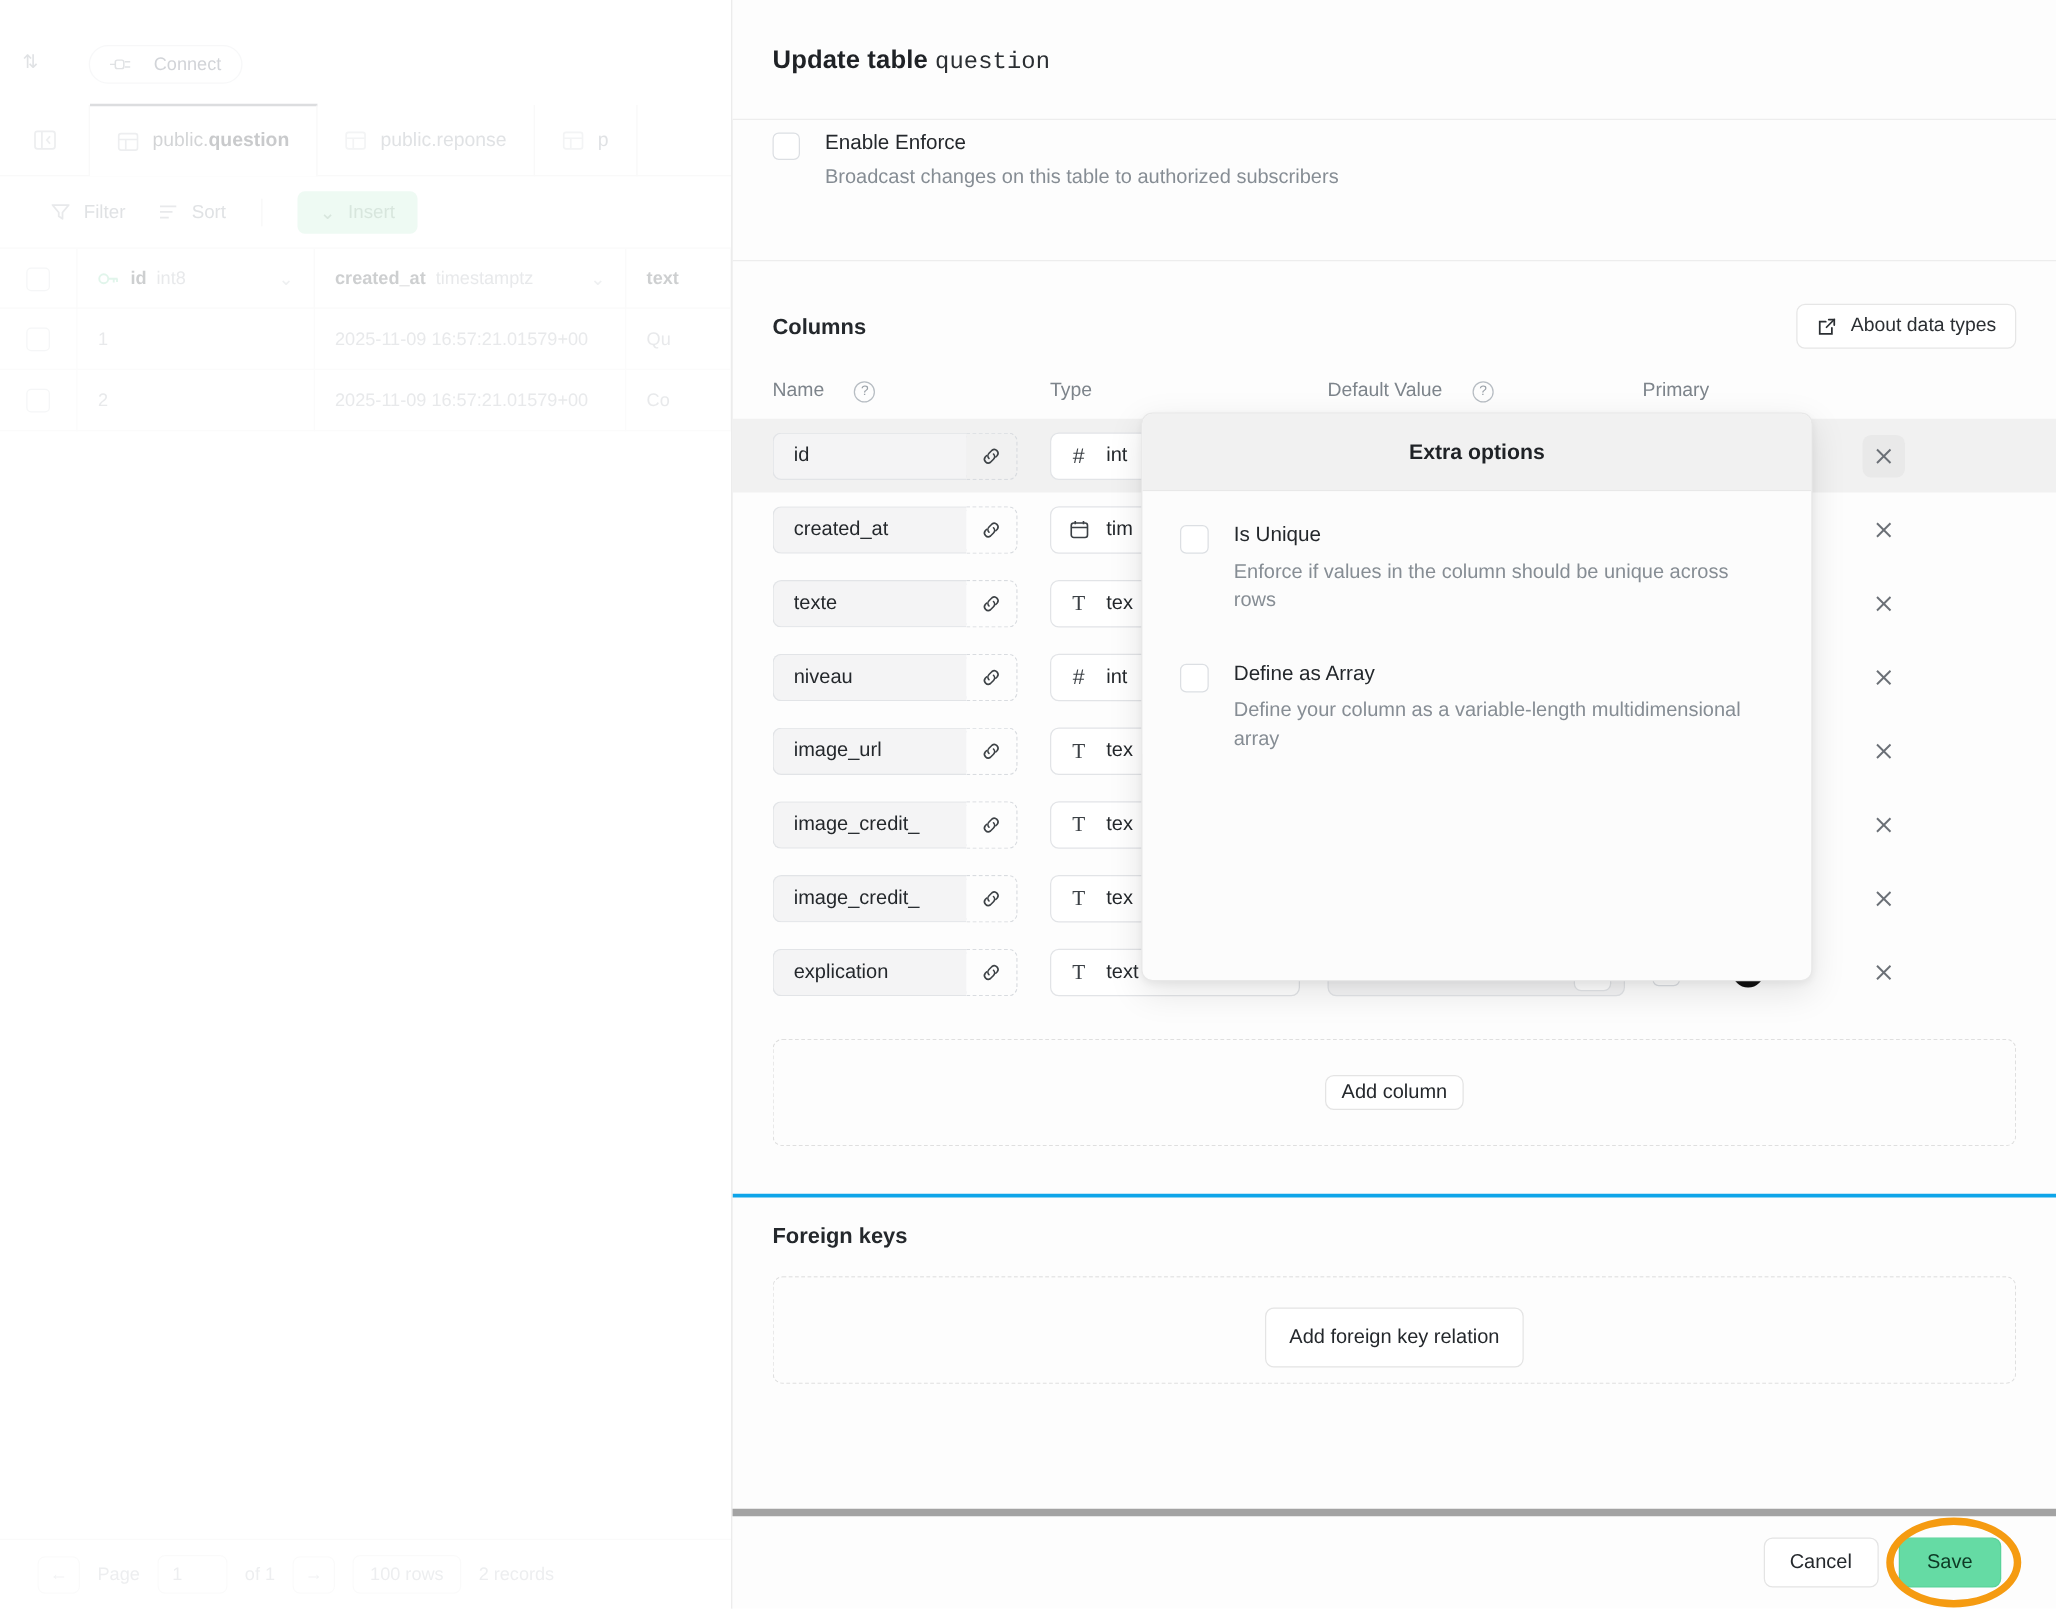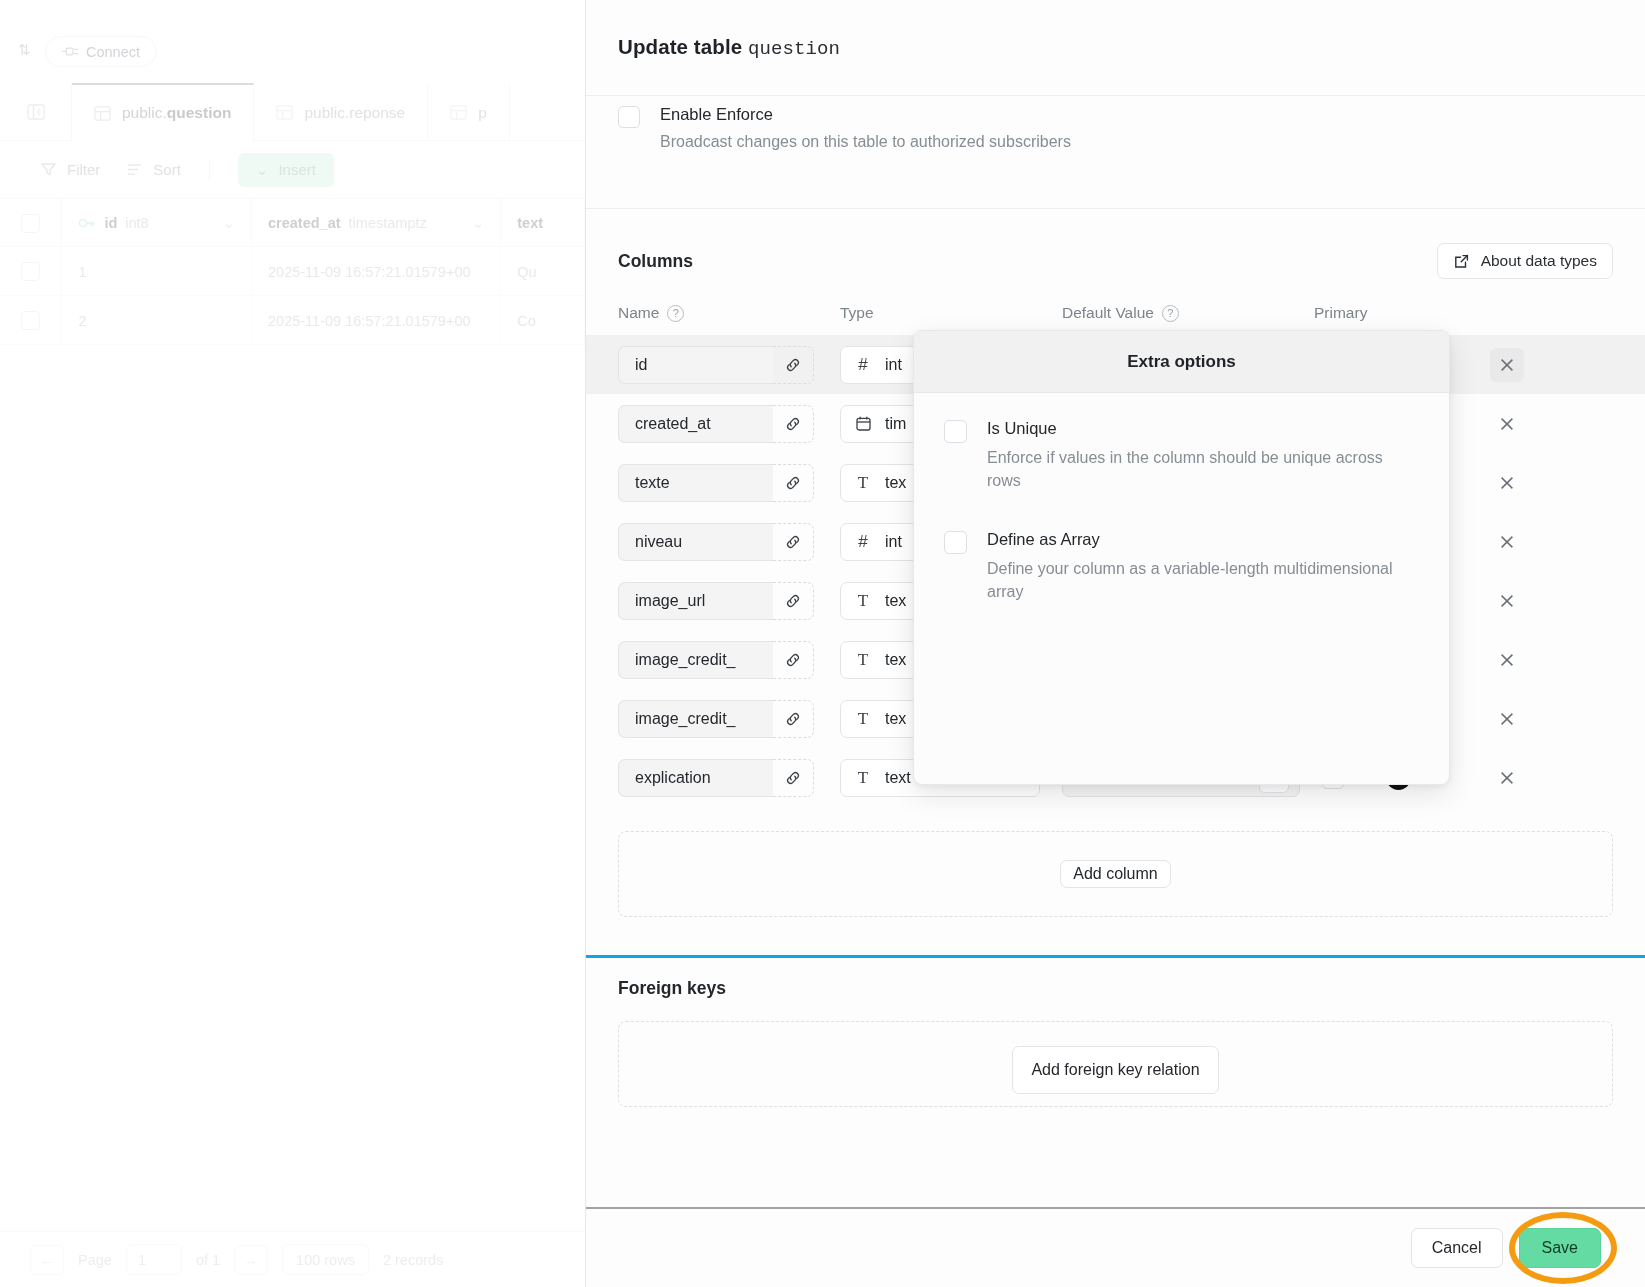--- a/index.html
+++ b/index.html
@@ -13,23 +13,23 @@
 
   
   .bg-pane {
     position: absolute; left: 0; top: 0; width: 585px; height: 1287px;
     background: #fff;
     opacity: .30;
     filter: blur(.35px);
   }
   .bg-topbar { position: absolute; left: 0; top: 0; width: 585px; height: 84px; background:#fff; }
   .connect-btn {
-    position:absolute; left:45px; top:36px; height:31px; padding:0 16px;
+    position:absolute; left:71px; top:36px; height:31px; padding:0 16px;
     border:1px solid #e6e8eb; border-radius:16px; background:#fff;
-    display:flex; align-items:center; gap:7px;
+    display:flex; align-items:center; gap:18px;
     font-size:14.5px; color:#6b7280;
   }
   .updown { position:absolute; left:18px; top:42px; font-size:15px; color:#9aa1a9; line-height:1; }
   .plug-ic { width:17px; height:11px; display:block; }
 
   .tabs-row { position:absolute; left:0; top:84px; width:585px; height:57px; border-bottom:1px solid #ececec; display:flex; }
   .tab-collapse { width:72px; display:flex; align-items:center; justify-content:center; border-right:1px solid #ececec; color:#b8bdc2; }
   .tab {
     height:57px; display:flex; align-items:center; gap:11px; padding:0 22px;
     border-right:1px solid #ececec; font-size:15.5px; color:#9aa1a9; white-space:nowrap;
@@ -72,21 +72,21 @@
   .realtime-block { padding:0 32px; padding-top:0; display:flex; gap:20px; align-items:flex-start; }
   .rt-chk { width:22px; height:22px; border:1px solid #dcdfe3; border-radius:5px; background:#fff; flex:0 0 22px; margin-top:2px;}
   .rt-title { font-size:16.5px; color:#24282c; line-height:1.25; }
   .rt-sub { font-size:16px; color:#868d94; margin-top:7px; line-height:1.3;}
 
   .cols-header { display:flex; align-items:center; justify-content:space-between; padding:0 32px; margin-top:34px;}
   .cols-title { font-size:17.5px; font-weight:700; color:#24282c;}
   .about-btn { height:36px; border:1px solid #e6e6e6; border-radius:7px; background:#fff; display:flex; align-items:center; gap:11px; padding:0 15px; font-size:15.5px; color:#2b2f33;}
 
   .col-grid-head { display:grid; grid-template-columns:222px 222px 252px 150px 1fr; padding:0 32px; margin-top:22px; align-items:center; height:24px;}
-  .cgh { font-size:15.5px; color:#7d848b; display:flex; align-items:center; gap:8px;}
+  .cgh { font-size:15.5px; color:#7d848b; display:flex; align-items:center; gap:24px;}
   .qmark { width:17px; height:17px; border:1.3px solid #b7bdc3; border-radius:50%; display:inline-flex; align-items:center; justify-content:center; font-size:11px; color:#9aa1a8; line-height:1;}
 
   .col-rows { margin-top:10px; }
   .col-row { display:grid; grid-template-columns:222px 222px 252px 60px 90px 60px; align-items:center; height:59px; padding:0 32px; column-gap:0;}
   .col-row.hl { background:#f1f1f1; }
 
   .name-wrap { display:flex; align-items:center; width:196px; }
   .name-inp { width:168px; height:38px; border:1px solid #e2e4e7; border-right:none; border-radius:7px 0 0 7px; background:#f4f4f5; display:flex; align-items:center; padding-left:16px; font-size:16px; color:#24282c; overflow:hidden; white-space:nowrap;}
   .name-link { width:45px; height:38px; border:1px dashed #d9dce0; border-left:none; border-radius:0 7px 7px 0; display:flex; align-items:center; justify-content:center; color:#3d4246;}
 
@@ -105,21 +105,21 @@
   .xbtn.boxed { background:#e9e9e9; border-radius:7px; }
 
   .addcol-box { margin:24px 32px 0 32px; border:1px dashed #dfdfdf; border-radius:8px; height:86px; display:flex; align-items:center; justify-content:center;}
   .addcol-btn { height:28px; border:1px solid #e4e4e4; border-radius:7px; background:#fff; padding:0 12px; display:flex; align-items:center; font-size:16px; color:#24282c;}
 
   .fk-sect { margin-top:38px; border-top:3px solid #0ea5e9; padding-top:20px;}
   .fk-title { font-size:17.5px; font-weight:700; color:#24282c; padding:0 32px;}
   .fk-box { margin:22px 32px 0 32px; border:1px dashed #dfdfdf; border-radius:8px; height:86px; display:flex; align-items:flex-start; justify-content:center; padding-top:24px; overflow:hidden;}
   .fk-btn { height:48px; border:1px solid #e4e4e4; border-radius:7px; background:#fff; padding:0 18px; display:flex; align-items:center; font-size:16px; color:#24282c;}
 
-  .panel-foot { flex:0 0 80px; height:80px; border-top:2px solid #a3a3a3; display:flex; align-items:center; justify-content:flex-end; gap:16px; padding-right:44px; background:#fdfdfd; position:relative; z-index:4;}
+  .panel-foot { flex:0 0 80px; height:80px; border-top:6px solid #a3a3a3; display:flex; align-items:center; justify-content:flex-end; gap:16px; padding-right:44px; background:#fdfdfd; position:relative; z-index:4;}
   .cancel-btn { height:40px; border:1px solid #e4e4e4; border-radius:7px; background:#fff; padding:0 20px; display:flex; align-items:center; font-size:16px; color:#24282c;}
   .save-btn { height:40px; border:1px solid #59d39a; border-radius:7px; background:#65dba4; padding:0 22px; display:flex; align-items:center; font-size:16px; color:#0d3a25; font-weight:500;}
   .save-ring { position:absolute; right:28px; top:50%; transform:translateY(-50%); width:108px; height:72px; border:6px solid #f59b11; border-radius:50%; pointer-events:none;}
 
   
   .popover {
     position:absolute; left:913px; top:330px; width:537px; height:455px;
     background:#fcfcfc; border:1px solid #e8e8e8; border-radius:9px;
     box-shadow:0 9px 28px rgba(0,0,0,.10), 0 2px 6px rgba(0,0,0,.05);
     z-index:6; overflow:hidden;

